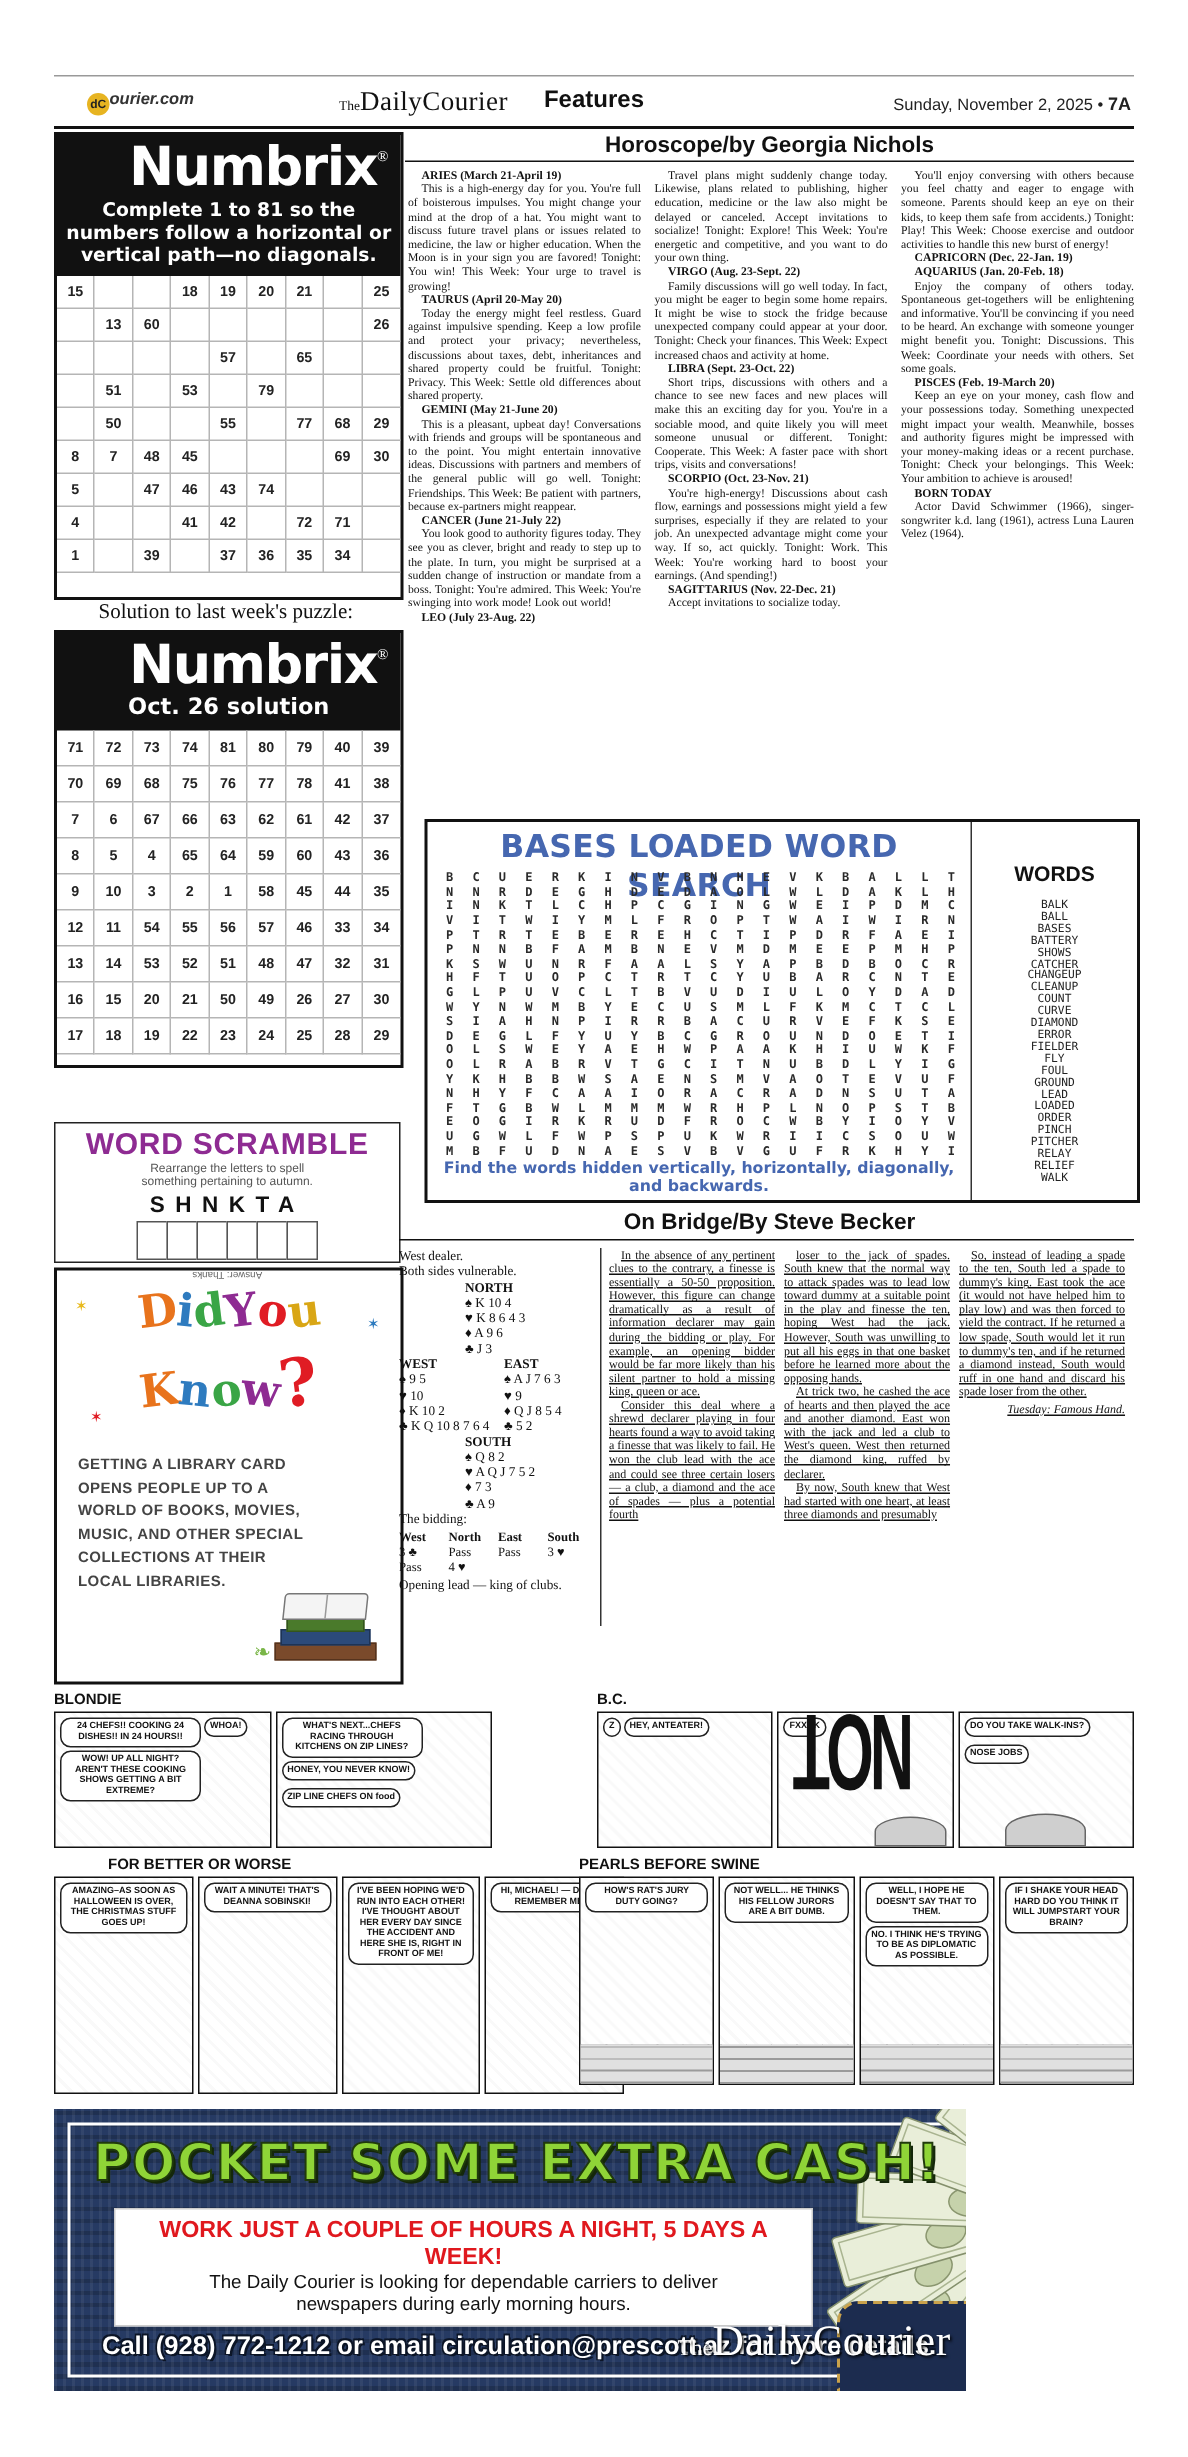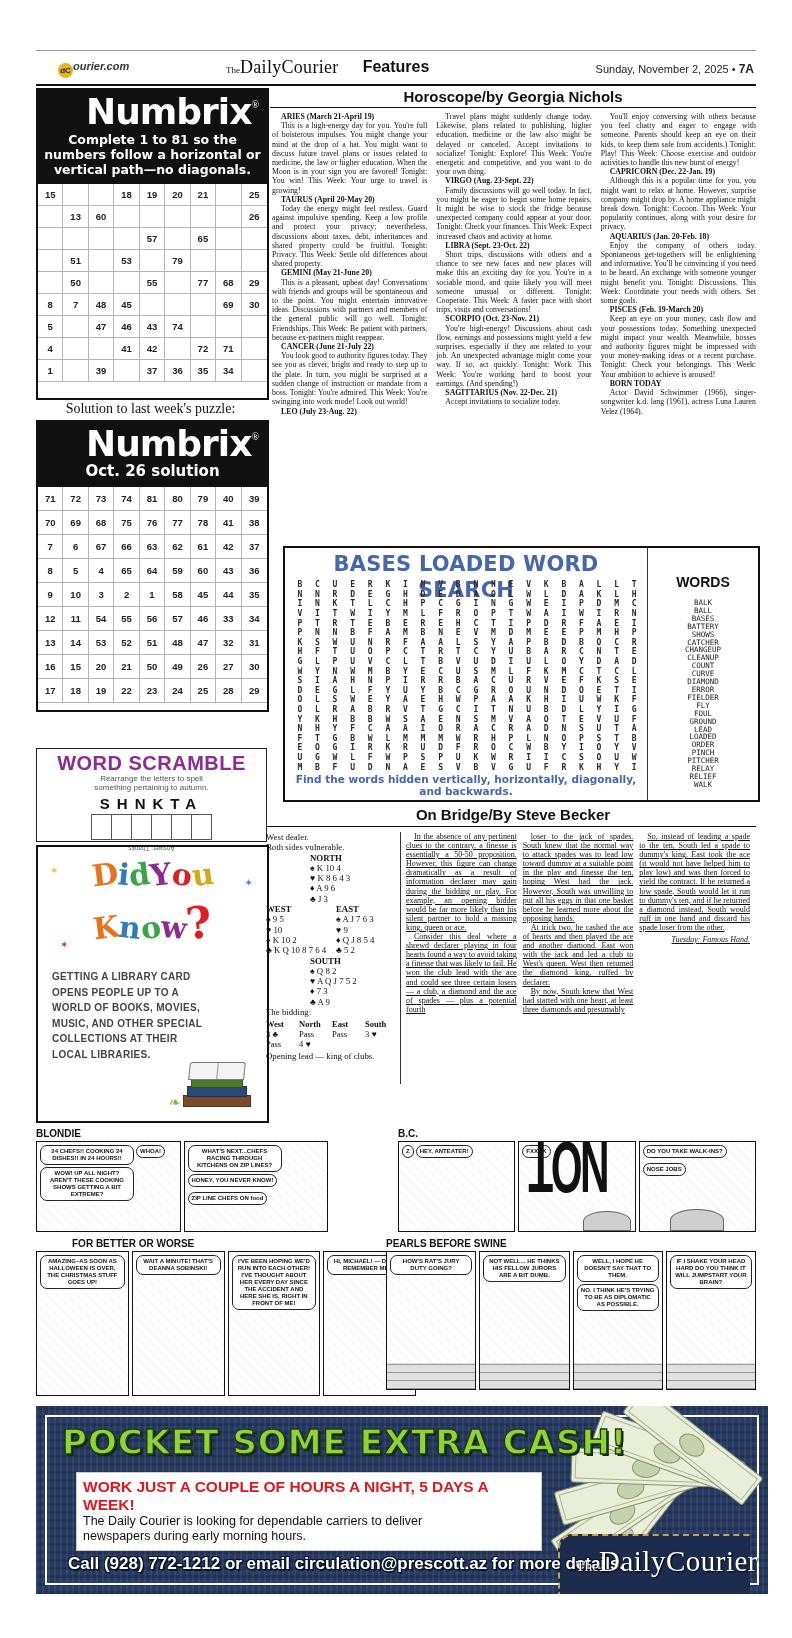--- a/index.html
+++ b/index.html
@@ -111,28 +111,28 @@
   #pearls{left:386px;width:370px;top:1238px;height:152px;}
   .strip-body{position:absolute;left:0;right:0;top:13px;bottom:0;}
   .bc-not{position:absolute;right:18px;top:2px;font:900 48px/44px "Liberation Sans",sans-serif;
     transform:rotate(180deg) scale(.85,1.5);transform-origin:center;color:#111;letter-spacing:-3px;}
   .pearls .panel:after{content:"";position:absolute;left:0;right:0;bottom:0;height:26px;
     background:repeating-linear-gradient(0deg,#9a9a9a 0 1px,#e0e0e0 1px 8px),
                repeating-linear-gradient(90deg,#9a9a9a 0 1px,transparent 1px 17px),#e0e0e0;}
   .mound{position:absolute;background:#cfcfcf;border:1px solid #666;border-radius:50% 50% 0 0;}
 
   
-  #ad{left:36px;width:732px;top:1406px;height:188px;background:
+  #ad{left:36px;width:608px;top:1406px;height:188px;background:
       repeating-linear-gradient(90deg,rgba(255,255,255,.06) 0 2px,transparent 2px 6px),
       repeating-linear-gradient(0deg,rgba(0,0,0,.18) 0 3px,transparent 3px 8px),#263a63;overflow:hidden;}
   #ad-frame{position:absolute;inset:9px;border:2px solid #fff;}
   #ad-headline{position:absolute;left:26px;top:16px;font:900 34px "DejaVu Sans",sans-serif;color:#8fd437;
     letter-spacing:1px;-webkit-text-stroke:1.3px #203a0c;text-shadow:2px 2px 0 #14270a;}
   #ad-box{position:absolute;left:40px;top:66px;width:452px;background:#fff;border:1px solid #ccc;
-    text-align:left;padding:5px 6px 6px;}
+    text-align:center;padding:5px 6px 6px;}
   #ad-subhead{font:800 15.5px "Liberation Sans",sans-serif;color:#e0181e;}
   .ad-body{font:12.5px/15px "Liberation Sans",sans-serif;color:#111;}
   #ad-contact{position:absolute;left:32px;top:148px;font:800 17px "Liberation Sans",sans-serif;color:#fff;
     text-shadow:1.5px 1.5px 0 #0c1526,-1px -1px 0 #0c1526,1px -1px 0 #0c1526,-1px 1px 0 #0c1526;}
   #ad-money{position:absolute;left:478px;top:0;width:242px;height:188px;}
   .bill{position:absolute;left:55px;top:46px;width:150px;height:33px;background:#e9eed9;border:1px solid #84906c;
     border-radius:3px;transform-origin:135px 75px;}
   .bill:before{content:"";position:absolute;inset:3px;border:1px solid #a9b490;}
   .bill:after{content:"";position:absolute;left:60px;top:7px;width:26px;height:18px;border-radius:50%;
     background:#c6d2ab;border:1px solid #8a966f;}
@@ -400,21 +400,20 @@
       <div class="sign-head">LIBRA (Sept. 23-Oct. 22)</div>
       <div class="sign-body">Short trips, discussions with others and a chance to see new faces and new places will make this an exciting day for you. You're in a sociable mood, and quite likely you will meet someone unusual or different. Tonight: Cooperate. This Week: A faster pace with short trips, visits and conversations!</div>
       <div class="sign-head">SCORPIO (Oct. 23-Nov. 21)</div>
       <div class="sign-body">You're high-energy! Discussions about cash flow, earnings and possessions might yield a few surprises, especially if they are related to your job. An unexpected advantage might come your way. If so, act quickly. Tonight: Work. This Week: You're working hard to boost your earnings. (And spending!)</div>
       <div class="sign-head">SAGITTARIUS (Nov. 22-Dec. 21)</div>
       <div class="sign-body">Accept invitations to socialize today.</div>
     </div>
     <div class="horo-col">
       <div class="sign-body">You'll enjoy conversing with others because you feel chatty and eager to engage with someone. Parents should keep an eye on their kids, to keep them safe from accidents.) Tonight: Play! This Week: Choose exercise and outdoor activities to handle this new burst of energy!</div>
       <div class="sign-head">CAPRICORN (Dec. 22-Jan. 19)</div>
-      <div class="sign-body">Although this is a popular time for you, you might want to relax at home. However, surprise company might drop by. A home appliance might break down. Tonight: Cocoon. This Week: Your popularity continues, along with your desire for privacy.</div>
       <div class="sign-head">AQUARIUS (Jan. 20-Feb. 18)</div>
       <div class="sign-body">Enjoy the company of others today. Spontaneous get-togethers will be enlightening and informative. You'll be convincing if you need to be heard. An exchange with someone younger might benefit you. Tonight: Discussions. This Week: Coordinate your needs with others. Set some goals.</div>
       <div class="sign-head">PISCES (Feb. 19-March 20)</div>
       <div class="sign-body">Keep an eye on your money, cash flow and your possessions today. Something unexpected might impact your wealth. Meanwhile, bosses and authority figures might be impressed with your money-making ideas or a recent purchase. Tonight: Check your belongings. This Week: Your ambition to achieve is aroused!</div>
       <div class="sign-head">BORN TODAY</div>
       <div class="sign-body">Actor David Schwimmer (1966), singer-songwriter k.d. lang (1961), actress Luna Lauren Velez (1964).</div>
     </div>
   </div>
 
 <div id="ws-box" class="abs">

